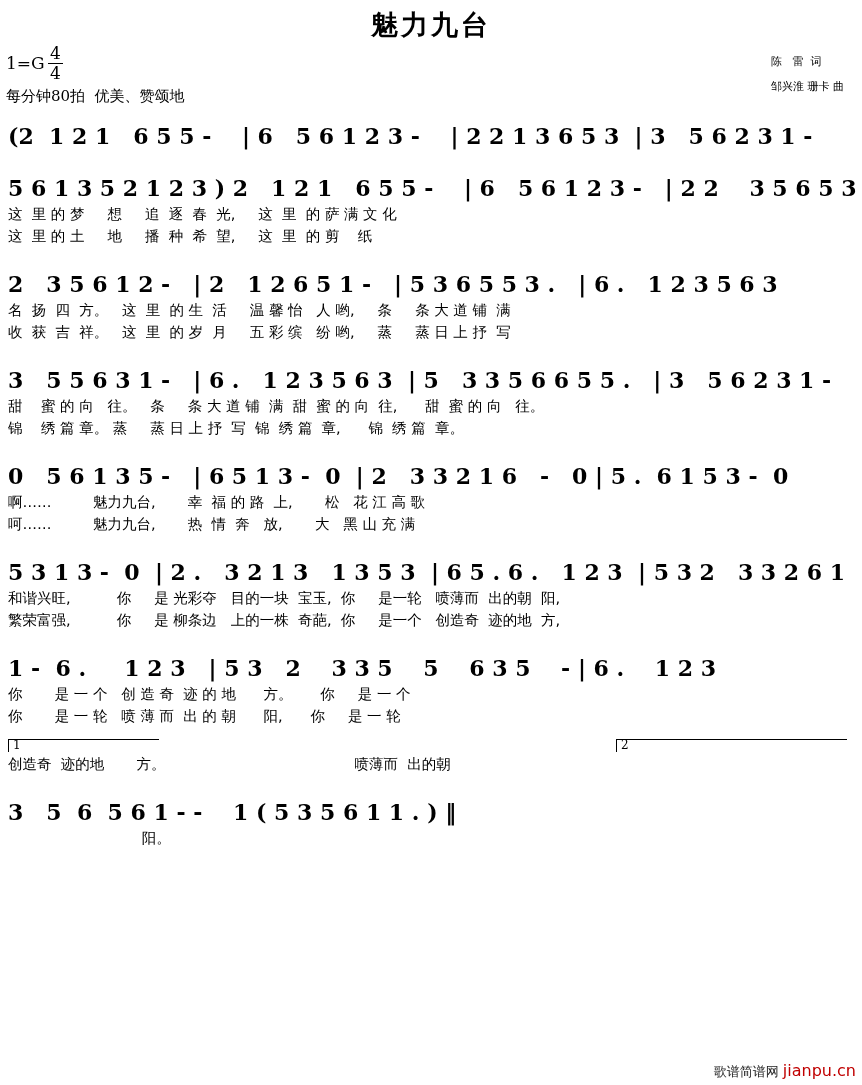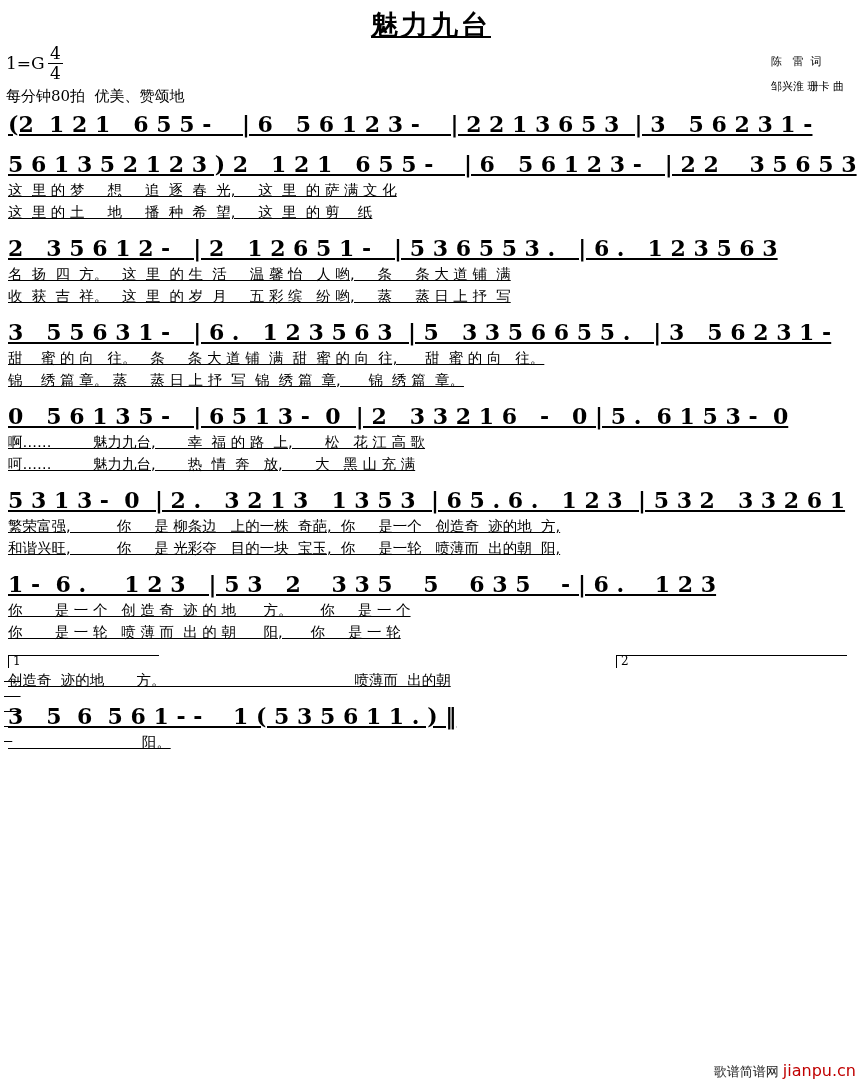--- a/index.html
+++ b/index.html
@@ -12,21 +12,20 @@
     height: 1085px;
     font-family: "DejaVu Sans", "Liberation Sans", sans-serif;
     color: #000000;
     position: relative;
     overflow: hidden;
   }
   .page {
     position: relative;
     width: 862px;
     height: 1085px;
-    text-decoration: underline;
   }
   .title {
     text-align: center;
     font-family: "DejaVu Serif", "Liberation Serif", serif;
     font-weight: bold;
     font-size: 27px;
     letter-spacing: 3px;
     padding-top: 7px;
     margin: 0;
   }
@@ -81,20 +80,21 @@
     margin: 0 4px 0 4px;
   }
   .notes {
     font-family: "DejaVu Serif", "Liberation Serif", serif;
     font-size: 22px;
     font-weight: bold;
     letter-spacing: 0px;
     white-space: pre;
     line-height: 30px;
     padding-left: 4px;
+    margin-top: 12px;
   }
   .lyrics {
     font-family: "DejaVu Sans", "Liberation Sans", sans-serif;
     font-size: 14.5px;
     white-space: pre;
     line-height: 22px;
     padding-left: 4px;
     letter-spacing: 0px;
   }
   .sys-gap { height: 10px; }
@@ -177,22 +177,22 @@
 
   <div class="system">
     <div class="notes">0   5 6 1 3 5 -   | 6 5 1 3 -  0  | 2   3 3 2 1 6   -   0 | 5 .  6 1 5 3 -  0</div>
     <div class="lyrics">啊……         魅力九台,       幸  福 的 路  上,       松   花 江 高 歌</div>
     <div class="lyrics">呵……         魅力九台,       热  情  奔   放,       大   黑 山 充 满</div>
   </div>
   <div class="sys-gap"></div>
 
   <div class="system">
     <div class="notes">5 3 1 3 -  0  | 2 .   3 2 1 3   1 3 5 3  | 6 5 . 6 .   1 2 3  | 5 3 2   3 3 2 6 1</div>
+    <div class="lyrics">和谐兴旺,          你     是 光彩夺   目的一块  宝玉,  你     是一轮   喷薄而  出的朝  阳,</div>
     <div class="lyrics">繁荣富强,          你     是 柳条边   上的一株  奇葩,  你     是一个   创造奇  迹的地  方,</div>
-    <div class="lyrics">和谐兴旺,          你     是 光彩夺   目的一块  宝玉,  你     是一轮   喷薄而  出的朝  阳,</div>
   </div>
   <div class="sys-gap"></div>
 
   <div class="system">
     <div class="notes">1 -  6 .     1 2 3   | 5 3   2    3 3 5    5    6 3 5    - | 6 .    1 2 3</div>
     <div class="lyrics">你       是 一 个   创 造 奇  迹 的 地      方。      你     是 一 个</div>
     <div class="lyrics">你       是 一 轮   喷 薄 而  出 的 朝      阳,      你     是 一 轮</div>
   </div>
   <div class="sys-gap"></div>
 

